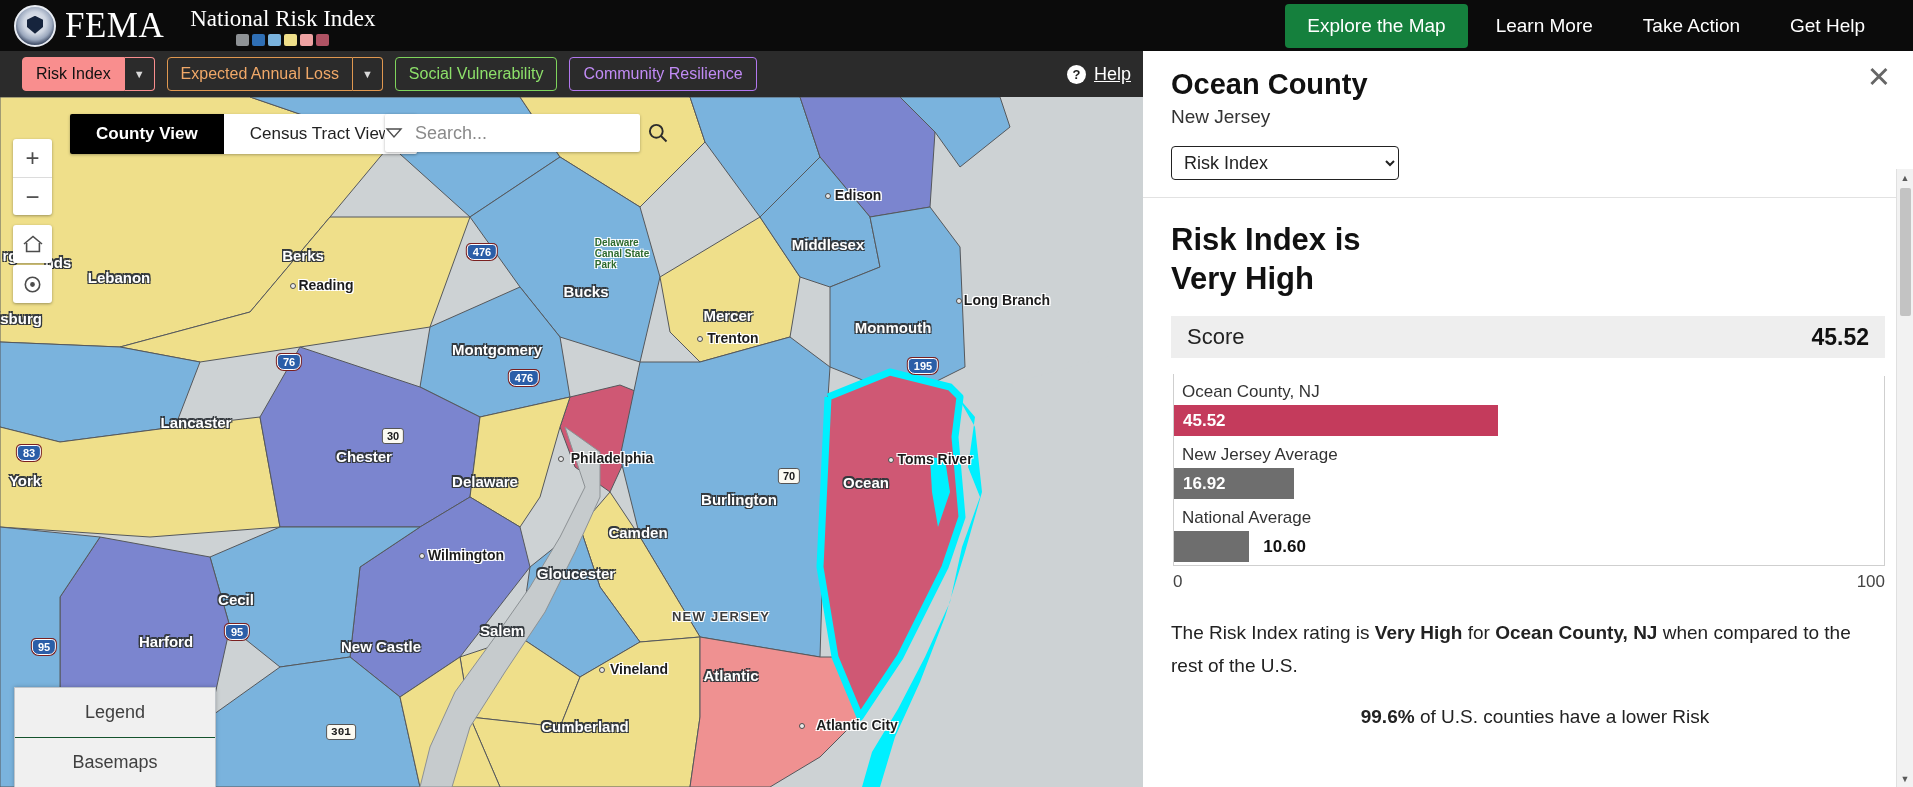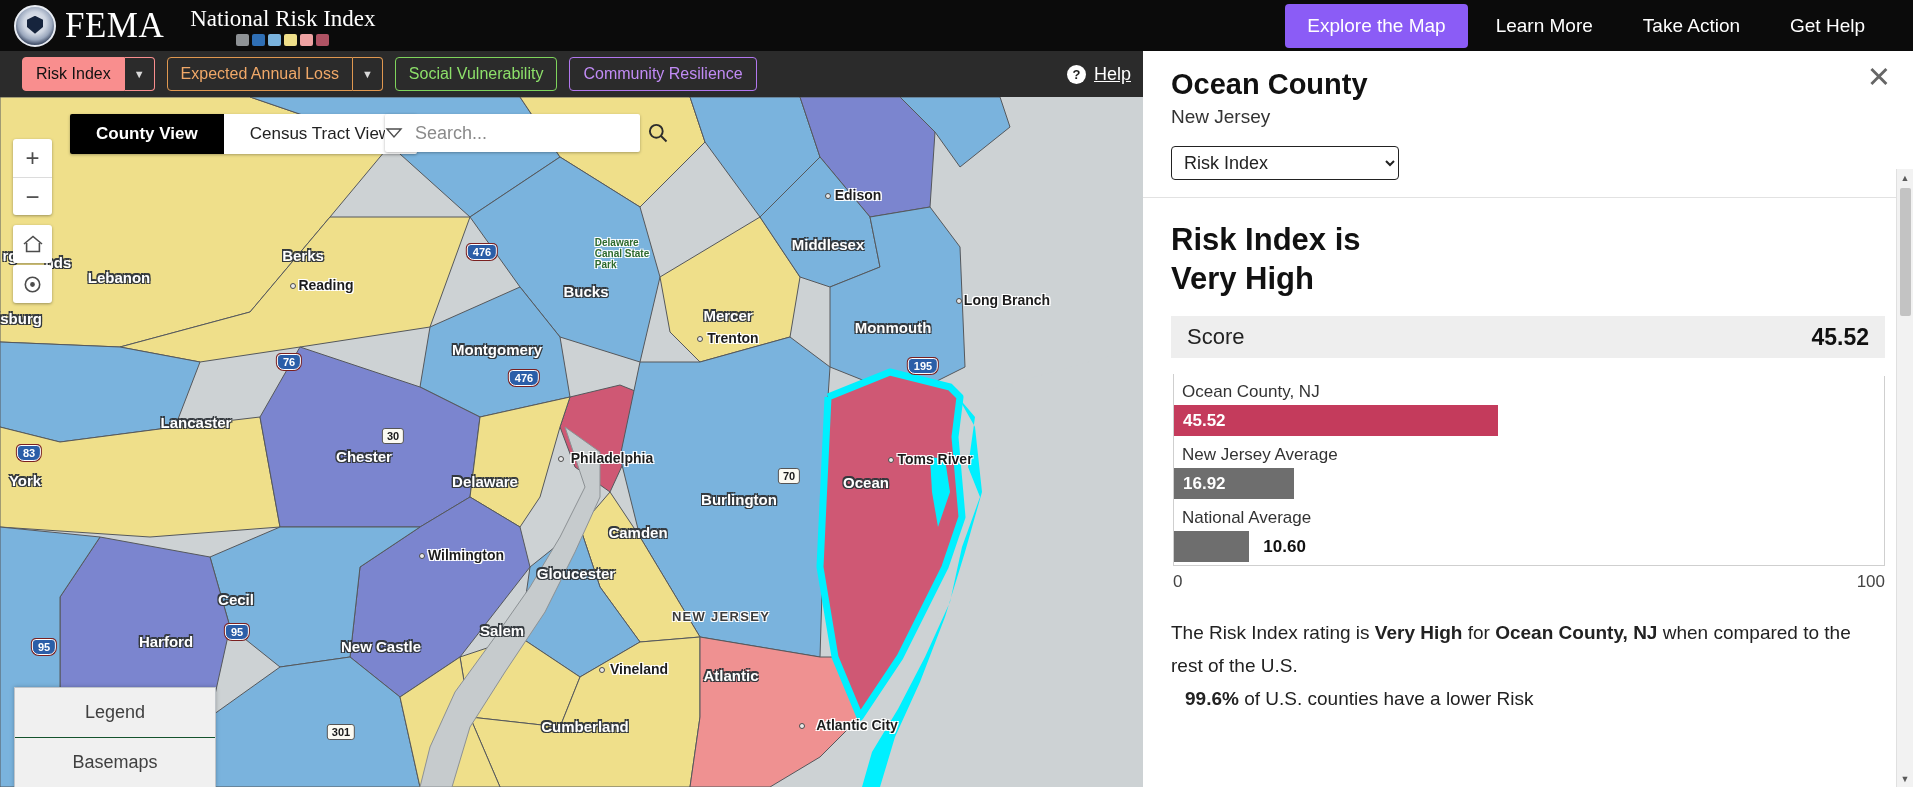--- a/index.html
+++ b/index.html
@@ -32,21 +32,21 @@
   }
   .nri-block { margin-left: 26px; display: flex; flex-direction: column; align-items: center; }
   .nri-title { font-family: "Liberation Serif", serif; font-size: 23px; color: #ffffff; line-height: 25px; }
   .nri-swatches { display: flex; gap: 3px; margin-top: 3px; }
   .nri-swatches i { width: 13px; height: 12px; border-radius: 2px; display: block; }
   .nav-links { margin-left: auto; display: flex; align-items: center; padding-right: 26px; gap: 6px; }
   .nav-link {
     font-size: 19px; color: #ffffff; padding: 11px 22px; border-radius: 4px;
     white-space: nowrap; cursor: pointer;
   }
-  .nav-link.active { background: #8b5cf6; }
+  .nav-link.active { background: #15803d; }
 
   
   .subbar {
     position: absolute; left: 0; top: 51px; width: 1143px; height: 46px;
     background: #2b2b2b; display: flex; align-items: center; padding-left: 22px;
   }
   .catgroup { display: flex; align-items: stretch; height: 34px; margin-right: 12px; border-radius: 4px; }
   .catbtn {
     display: flex; align-items: center; justify-content: center;
     padding: 0 13px; font-size: 16px; cursor: pointer;
@@ -190,21 +190,21 @@
     height: 31px; display: flex; align-items: center; color: #fff;
     font-size: 17px; font-weight: bold; padding-left: 9px;
   }
   .bar.outside { color: transparent; }
   .bar-outval { font-size: 17px; font-weight: bold; color: #111; margin-left: 14px; }
   .chart-axis { display: flex; justify-content: space-between; padding-top: 6px; }
   .chart-axis span { font-size: 17px; color: #444; }
 
   .rp-para { font-size: 19px; color: #222; line-height: 33px; margin-top: 24px; }
   .rp-para b { font-weight: bold; }
-  .rp-stat { font-size: 19px; color: #222; line-height: 33px; padding-left: 14px; }
+  .rp-stat { font-size: 19px; color: #222; line-height: 33px; margin-top: 18px; padding-left: 14px; text-align: center; }
   .rp-stat b { font-weight: bold; }
 
   
   .rp-scroll {
     position: absolute; right: 0; top: 118px; bottom: 0; width: 17px; background: #f2f2f2;
     border-left: 1px solid #e0e0e0;
   }
   .rp-scroll .arrow {
     height: 17px; display: flex; align-items: center; justify-content: center;
     font-size: 9px; color: #5a5a5a; cursor: pointer;
@@ -377,21 +377,21 @@
     <div id="shield-labels">
         <div class="shield interstate" style="left: 482px; top: 155px;">476</div>
         <div class="shield interstate" style="left: 289px; top: 265px;">76</div>
         <div class="shield interstate" style="left: 524px; top: 281px;">476</div>
         <div class="shield interstate" style="left: 923px; top: 269px;">195</div>
         <div class="shield interstate" style="left: 237px; top: 535px;">95</div>
         <div class="shield interstate" style="left: 29px; top: 356px;">83</div>
         <div class="shield interstate" style="left: 44px; top: 550px;">95</div>
         <div class="shield" style="left: 393px; top: 339px;">30</div>
         <div class="shield" style="left: 789px; top: 379px;">70</div>
-        <div class="shield" style="left: 341px; top: 635px;">301</div>
+        <div class="shield" style="left: 341px; top: 635px; font-family: Liberation Mono, monospace;">301</div>
       </div>
     <div id="state-labels">
         <div class="mlabel state" style="left: 721px; top: 519px;">NEW JERSEY</div>
       </div>
     <div id="partial-labels">
         <div class="mlabel " style="left: 10px; top: 158px;">rg</div>
         <div class="mlabel " style="left: 19px; top: 221px;">isburg</div>
         <div class="mlabel " style="left: 25px; top: 383px;">York</div>
         <div class="mlabel " style="left: 58px; top: 165px;">nds</div>
       </div>

